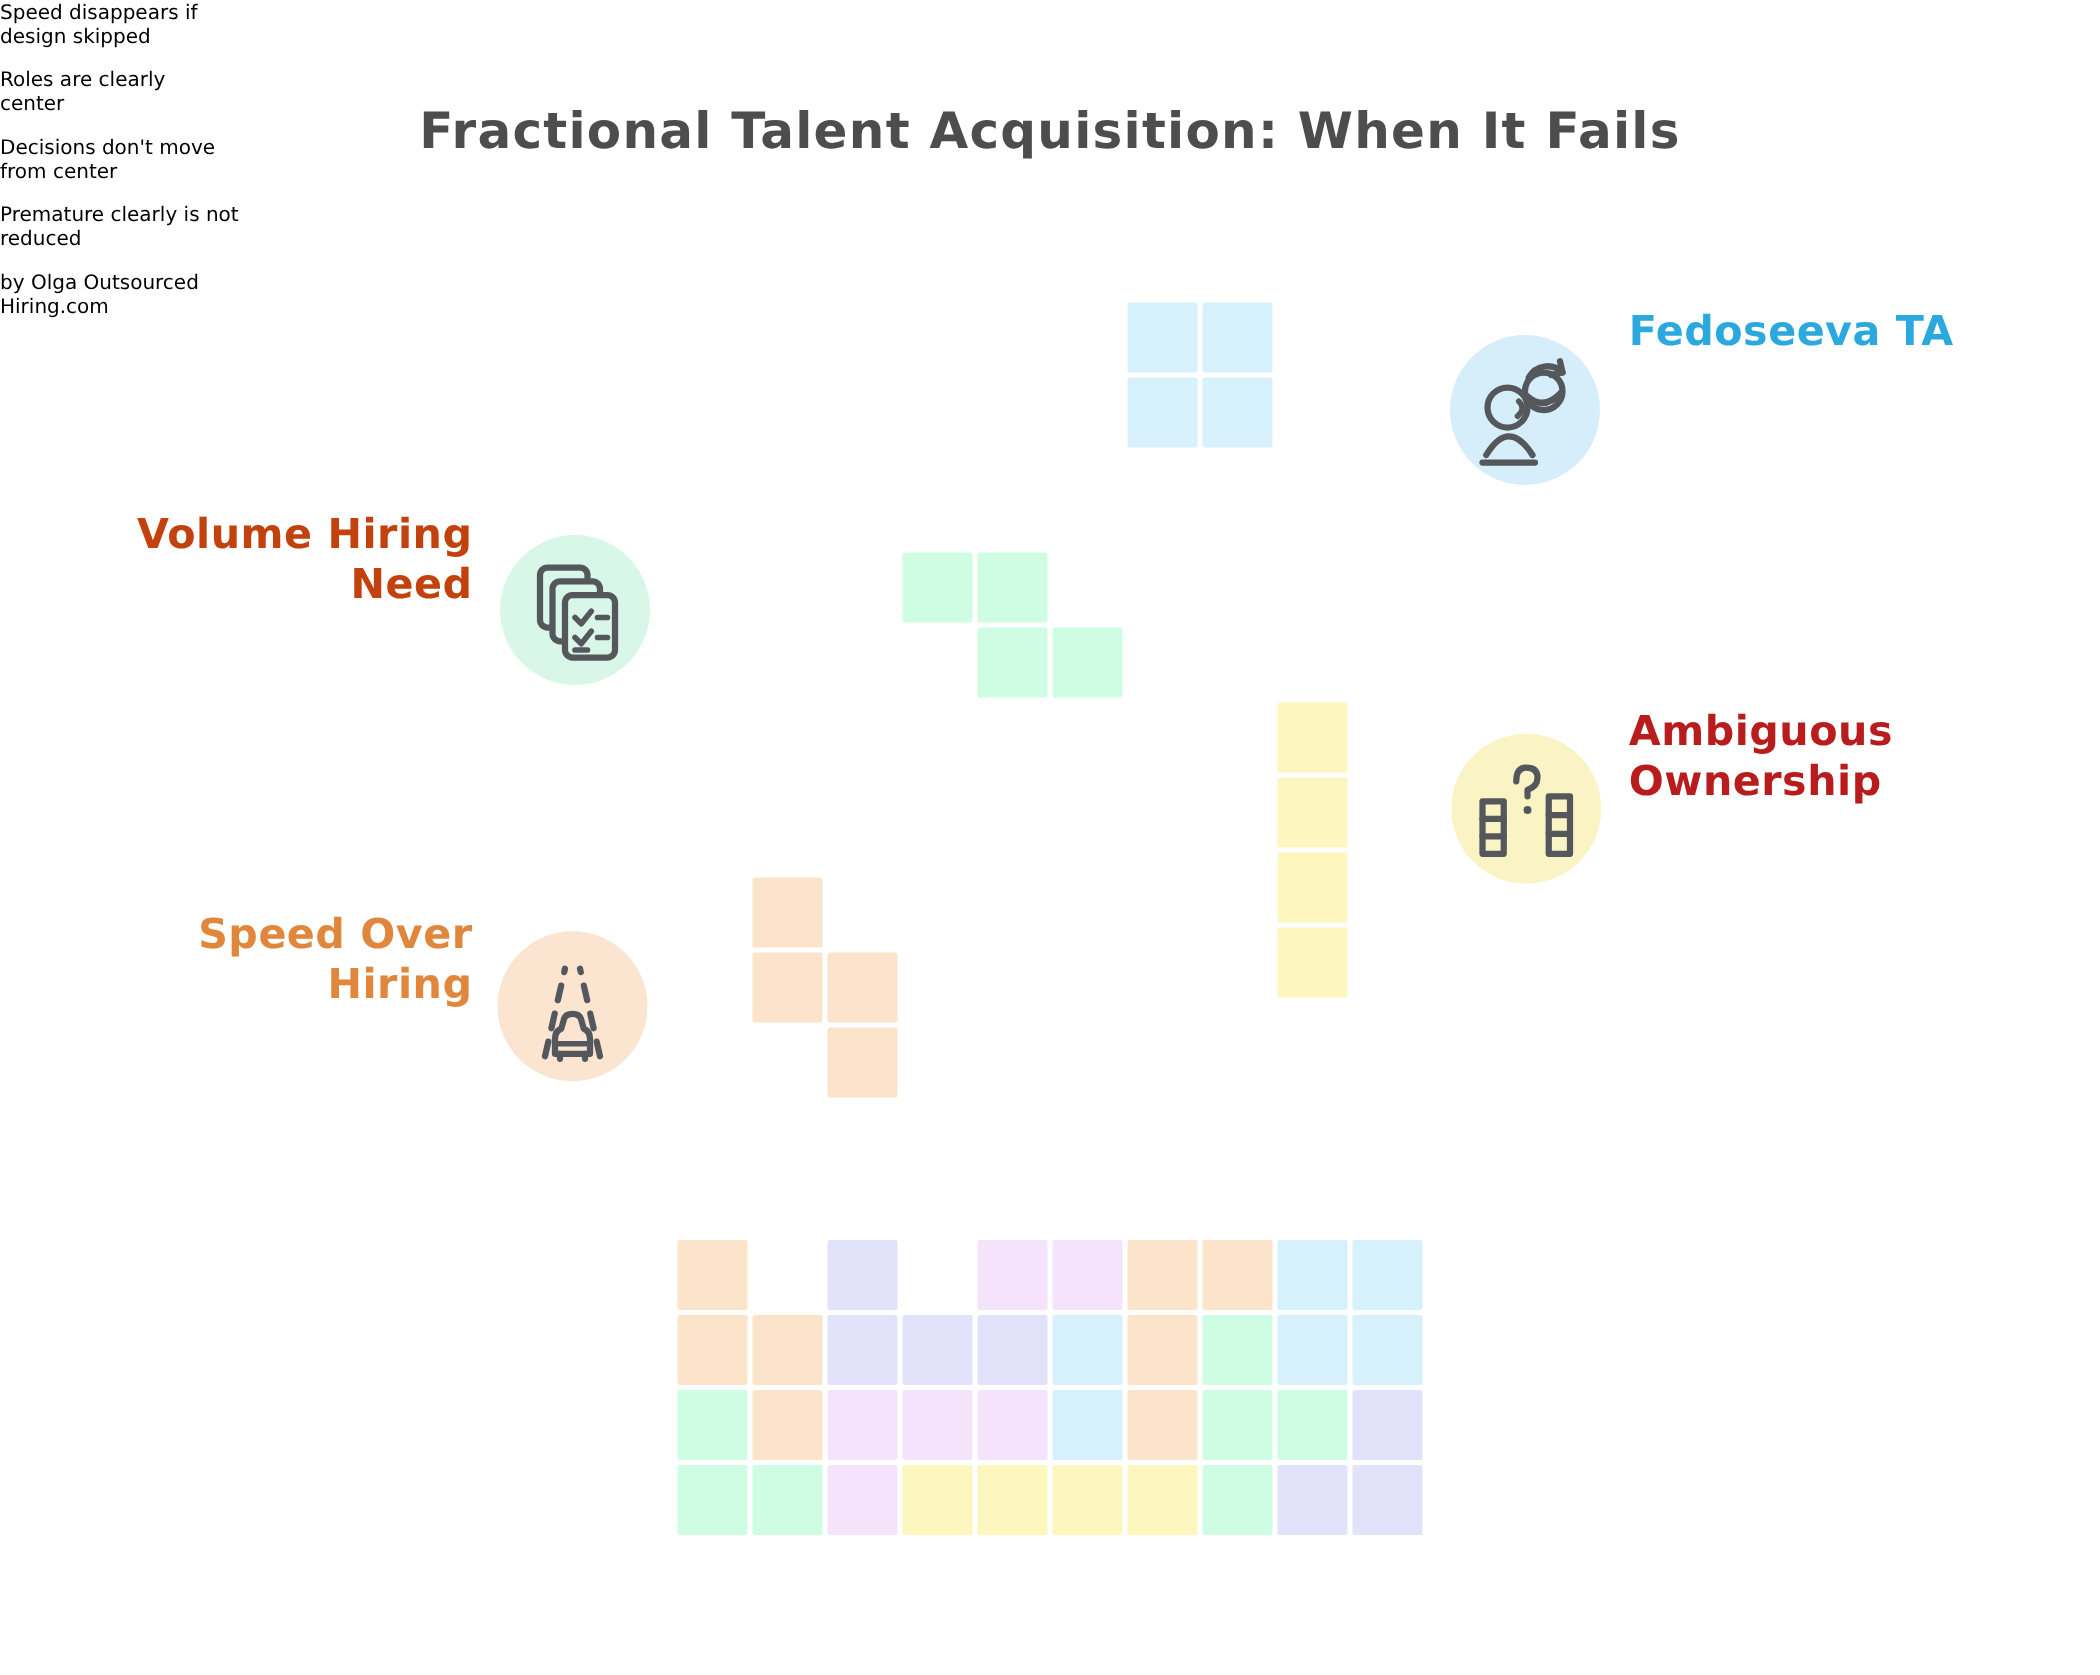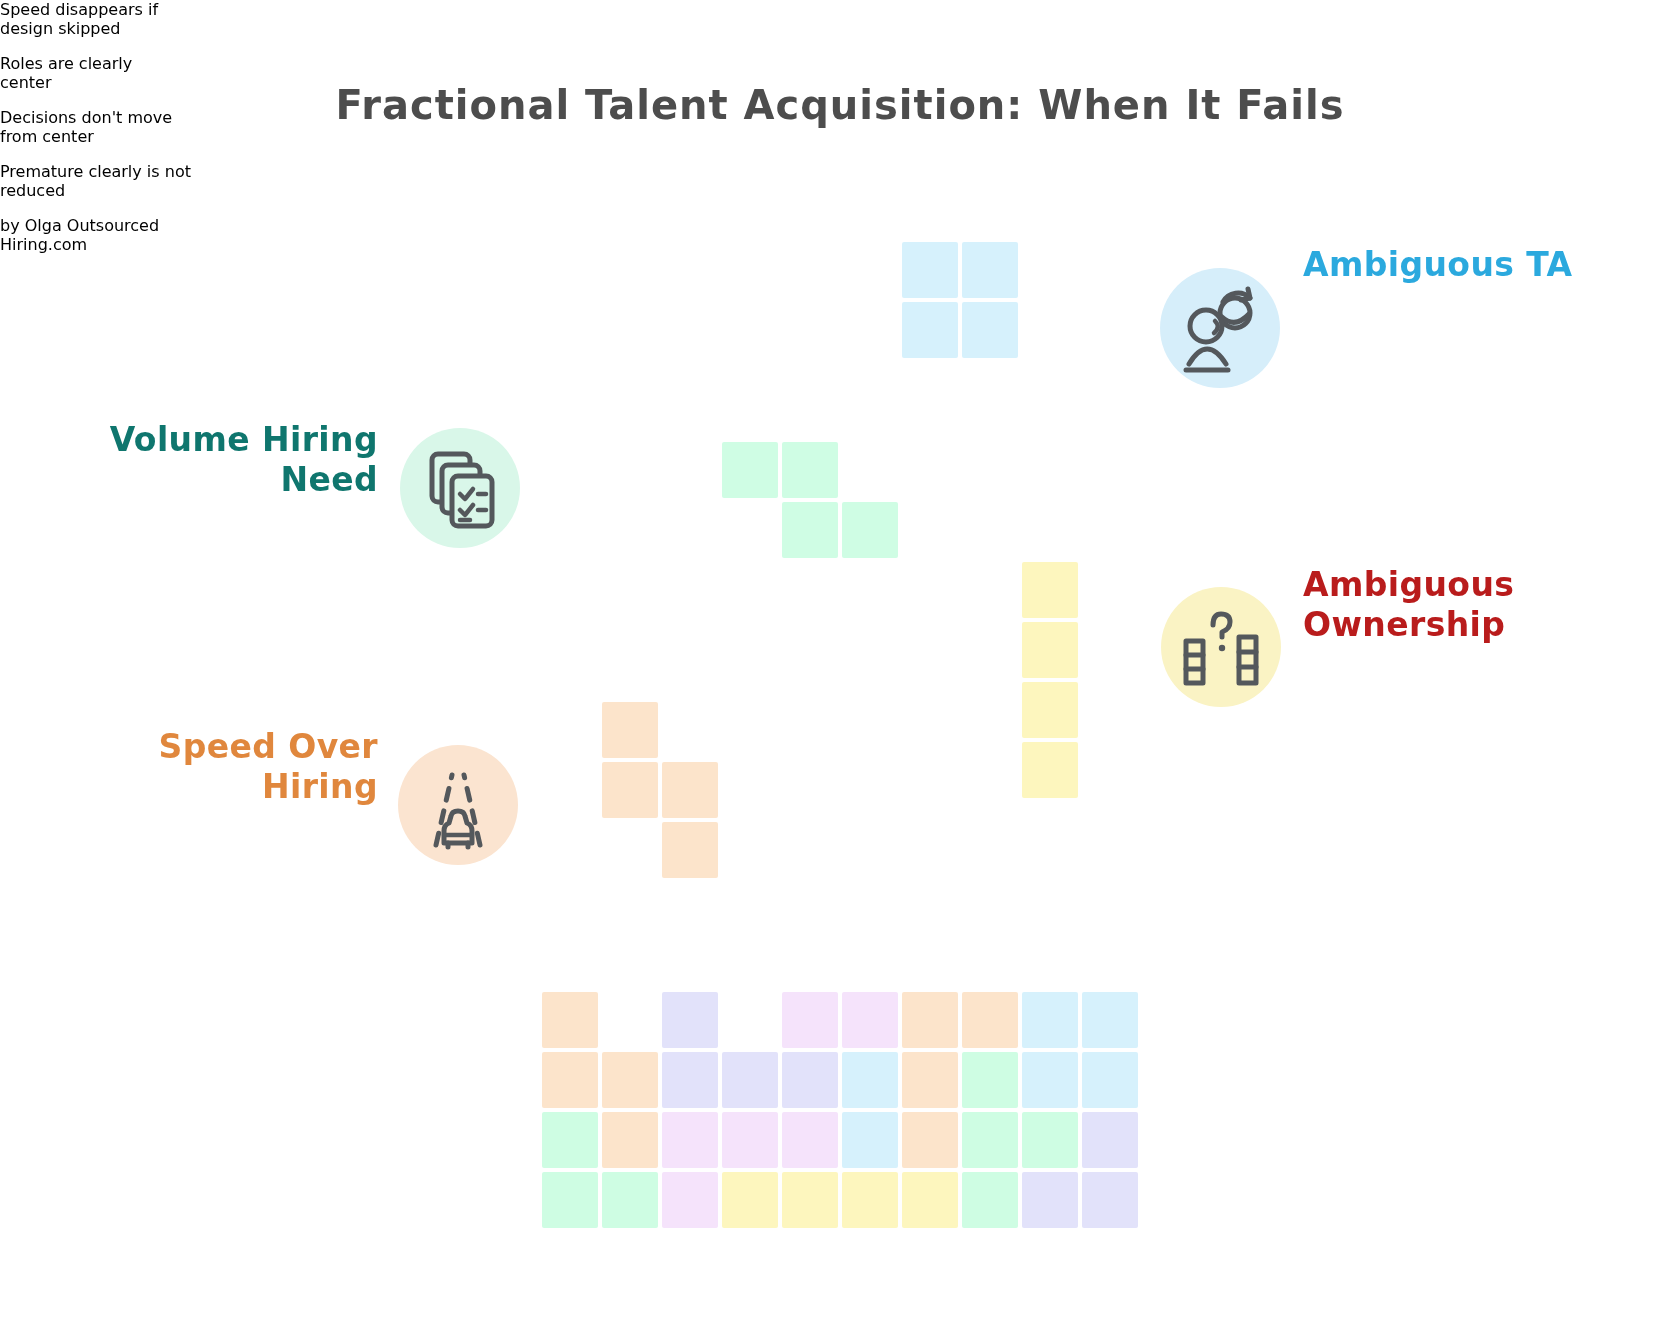--- a/index.html
+++ b/index.html
@@ -43,41 +43,41 @@
     <path class="ico" d="M90,30 l-2,-9 M90,30 l-9,2"></path>
     <circle class="ico" cx="75" cy="45" r="15"></circle>
     <path class="ico" d="M62,49 q13,12 27,-3"></path>
     <circle class="ico" cx="46" cy="58" r="16"></circle>
     <path class="ico-thin" d="M55,53 q6,6 -1,12"></path>
     <path class="ico" d="M29,96 Q47,66 66,96"></path>
     <path class="ico" d="M26,102 L68,102"></path>
   </svg>
 </div>
 <h2 id="h-out" class="heading" style="color: rgb(43, 169, 222);">
-  <div>Ambiguous TA</div>
+  <div>Fedoseeva TA</div>
 </h2>
 <p id="s-out" class="sub">
   </p>
 <div>Speed disappears if</div>
   <div>design skipped</div>
 <p></p>
 
 <div id="c-volume" class="circle" style="background: rgb(217, 247, 233); --occ: #D9F7E9;">
   <svg viewBox="0 0 120 120">
     <rect class="ico" x="32" y="26" width="38" height="48" rx="6"></rect>
     <rect class="ico occ" x="42" y="37" width="38" height="48" rx="6"></rect>
     <rect class="ico occ" x="52" y="48" width="40" height="50" rx="6"></rect>
     <path class="ico-thin" d="M60,66 l5,5 l8,-10"></path>
     <path class="ico-thin" d="M78,66 L86,66"></path>
     <path class="ico-thin" d="M60,82 l5,5 l8,-10"></path>
     <path class="ico-thin" d="M78,82 L86,82"></path>
     <path class="ico-thin" d="M60,92 L70,92"></path>
   </svg>
 </div>
-<h2 id="h-volume" class="heading alignR" style="color: #0f766e; margin-top: 13px;">
+<h2 id="h-volume" class="heading alignR" style="color: #c2410c;">
   <div>Volume Hiring</div>
   <div>Need</div>
 </h2>
 <p id="s-volume" class="sub alignR">
   </p>
 <div>Roles are clearly</div>
   <div>center</div>
 <p></p>
 
 <div id="c-amb" class="circle" style="background: rgb(250, 243, 196); --occ: #FAF3C4;">

